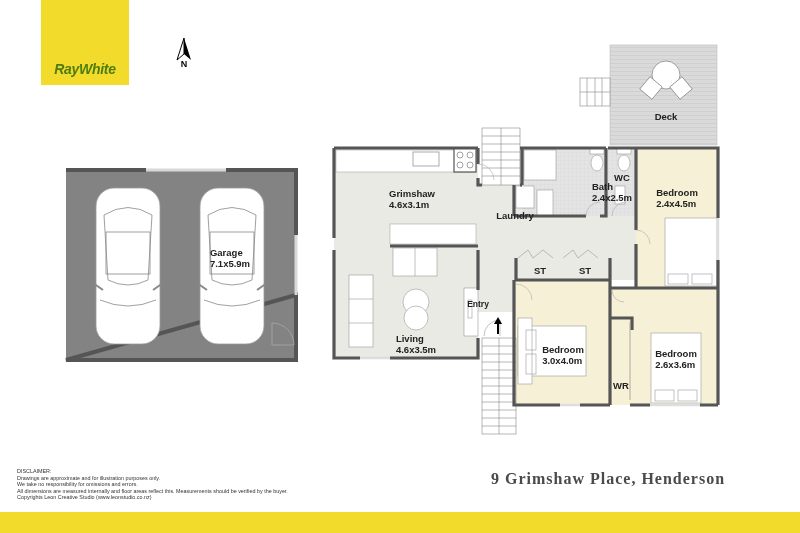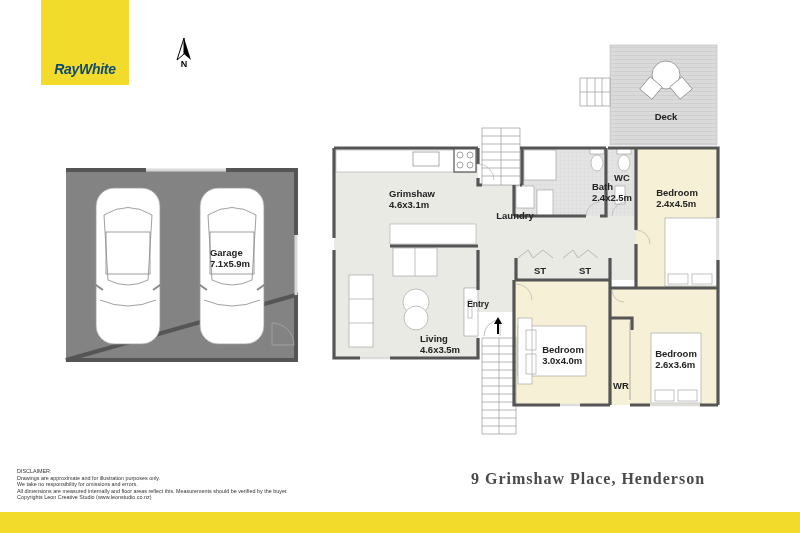--- a/index.html
+++ b/index.html
@@ -1,23 +1,23 @@
 <!DOCTYPE html>
 <html><head>
 <meta charset="utf-8">
 <style>
   html, body { margin:0; padding:0; }
   body { width:800px; height:533px; position:relative; overflow:hidden; background:#ffffff; font-family:"Liberation Sans", sans-serif; }
   .abs { position:absolute; }
   .logo { left:41px; top:0; width:88px; height:85px; background:#f2db2b; }
-  .logo-text { position:absolute; left:0; right:0; bottom:8px; text-align:center; font-weight:bold; font-style:italic; font-size:14px; color:#0c4a6e; letter-spacing:-0.3px; }
+  .logo-text { position:absolute; left:0; right:0; bottom:8px; text-align:center; font-weight:bold; font-style:italic; font-size:14px; color:#4d7c0f; letter-spacing:-0.3px; }
   .north { left:174px; top:36px; width:20px; height:34px; }
   .footer-band { left:0; top:512px; width:800px; height:21px; background:#f2db2b; }
   .disclaimer { left:17px; top:468px; font-size:5.4px; line-height:6.6px; color:#333; }
-  .address { left:471px; top:470px; font-family:"Liberation Serif", serif; font-weight:bold; font-size:16px; letter-spacing:1px; color:#4a4a4a; }
+  .address { left:491px; top:470px; font-family:"Liberation Serif", serif; font-weight:bold; font-size:16px; letter-spacing:1px; color:#4a4a4a; }
   .label { position:absolute; text-align:left; font-weight:bold; color:#222; font-size:9.5px; line-height:11px; white-space:nowrap; transform:translateX(-50%); }
   svg text { font-family:"Liberation Sans", sans-serif; }
 </style>
 </head>
 <body>
 
 <div class="abs logo">
   <div class="logo-text">RayWhite</div>
 </div>
 
@@ -201,21 +201,21 @@
   <div>Garage</div>
   <div>7.1x5.9m</div>
 </div>
 <div class="label" style="left:412px;top:188px">
   <div>Grimshaw</div>
   <div>4.6x3.1m</div>
 </div>
 <div class="label" style="left:515px;top:210px">
   <div>Laundry</div>
 </div>
-<div class="label" style="left:440px;top:333px">
+<div class="label" style="left:416px;top:333px">
   <div>Living</div>
   <div>4.6x3.5m</div>
 </div>
 <div class="label" style="left:478px;top:299px;font-size:8.5px">
   <div>Entry</div>
 </div>
 <div class="label" style="left:612px;top:181px">
   <div>Bath</div>
   <div>2.4x2.5m</div>
 </div>

